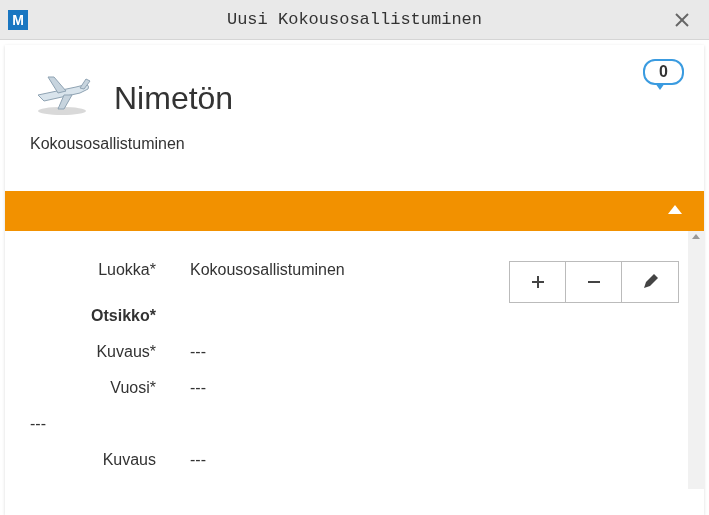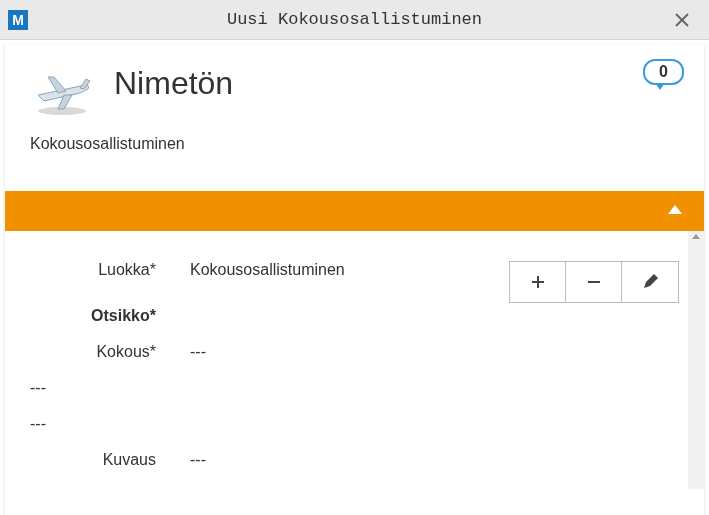--- a/index.html
+++ b/index.html
@@ -65,21 +65,21 @@
     box-shadow: 0 1px 3px rgba(0,0,0,0.15);
     position: relative;
     height: 470px;
   }
   .header-zone {
     padding: 20px 25px 10px 25px;
     position: relative;
   }
   .plane-row {
     display: flex;
-    align-items: flex-start;
+    align-items: flex-end;
     gap: 20px;
   }
   .plane-icon svg { display: block; }
   .page-title {
     font-size: 32px;
     font-weight: normal;
     color: #333;
   }
   .subtitle {
     margin-top: 18px;
@@ -310,25 +310,26 @@
             </div>
           </div>
         </div>
 
         <div class="form-row" style="margin-top:-6px;font-weight:bold;">
           <div class="form-label">Otsikko*</div>
         </div>
 
 
         <div class="form-row">
-          <div class="form-label">Kokous*</div>
+          <div class="form-label">Kuvaus*</div>
           <div class="form-value">---</div>
         </div>
 
         <div class="form-row">
+          <div class="form-label">Vuosi*</div>
           <div class="form-value">---</div>
         </div>
 
         <div class="form-row">
           <div class="form-value">---</div>
         </div>
 
         <div class="form-row">
           <div class="form-label">Kuvaus</div>
           <div class="form-value">---</div>

